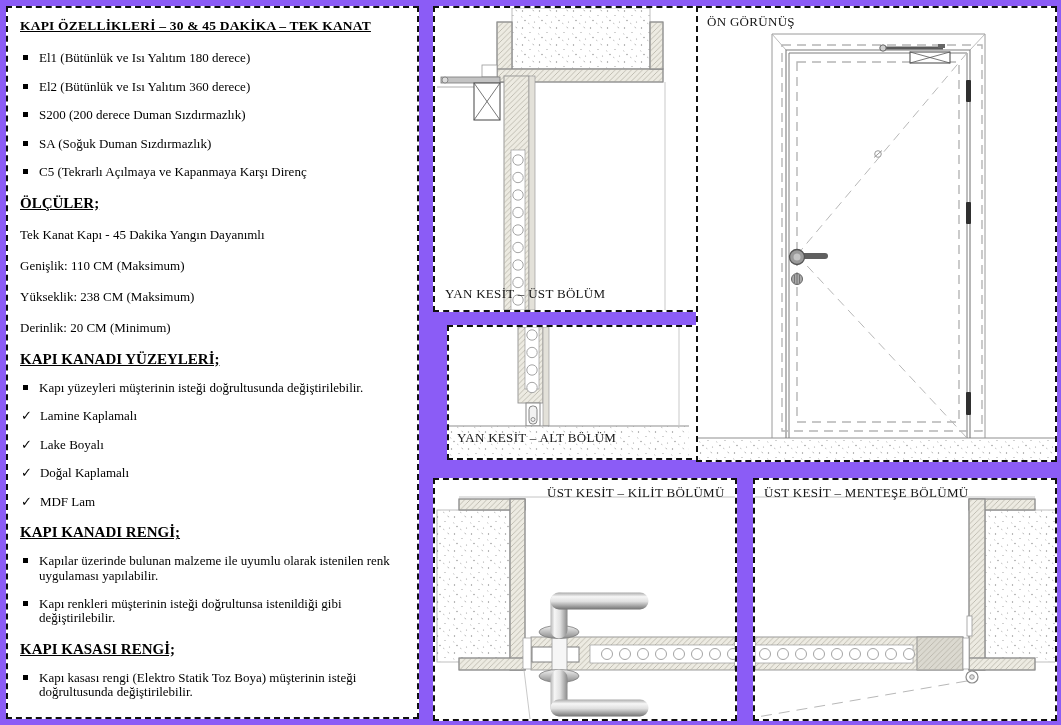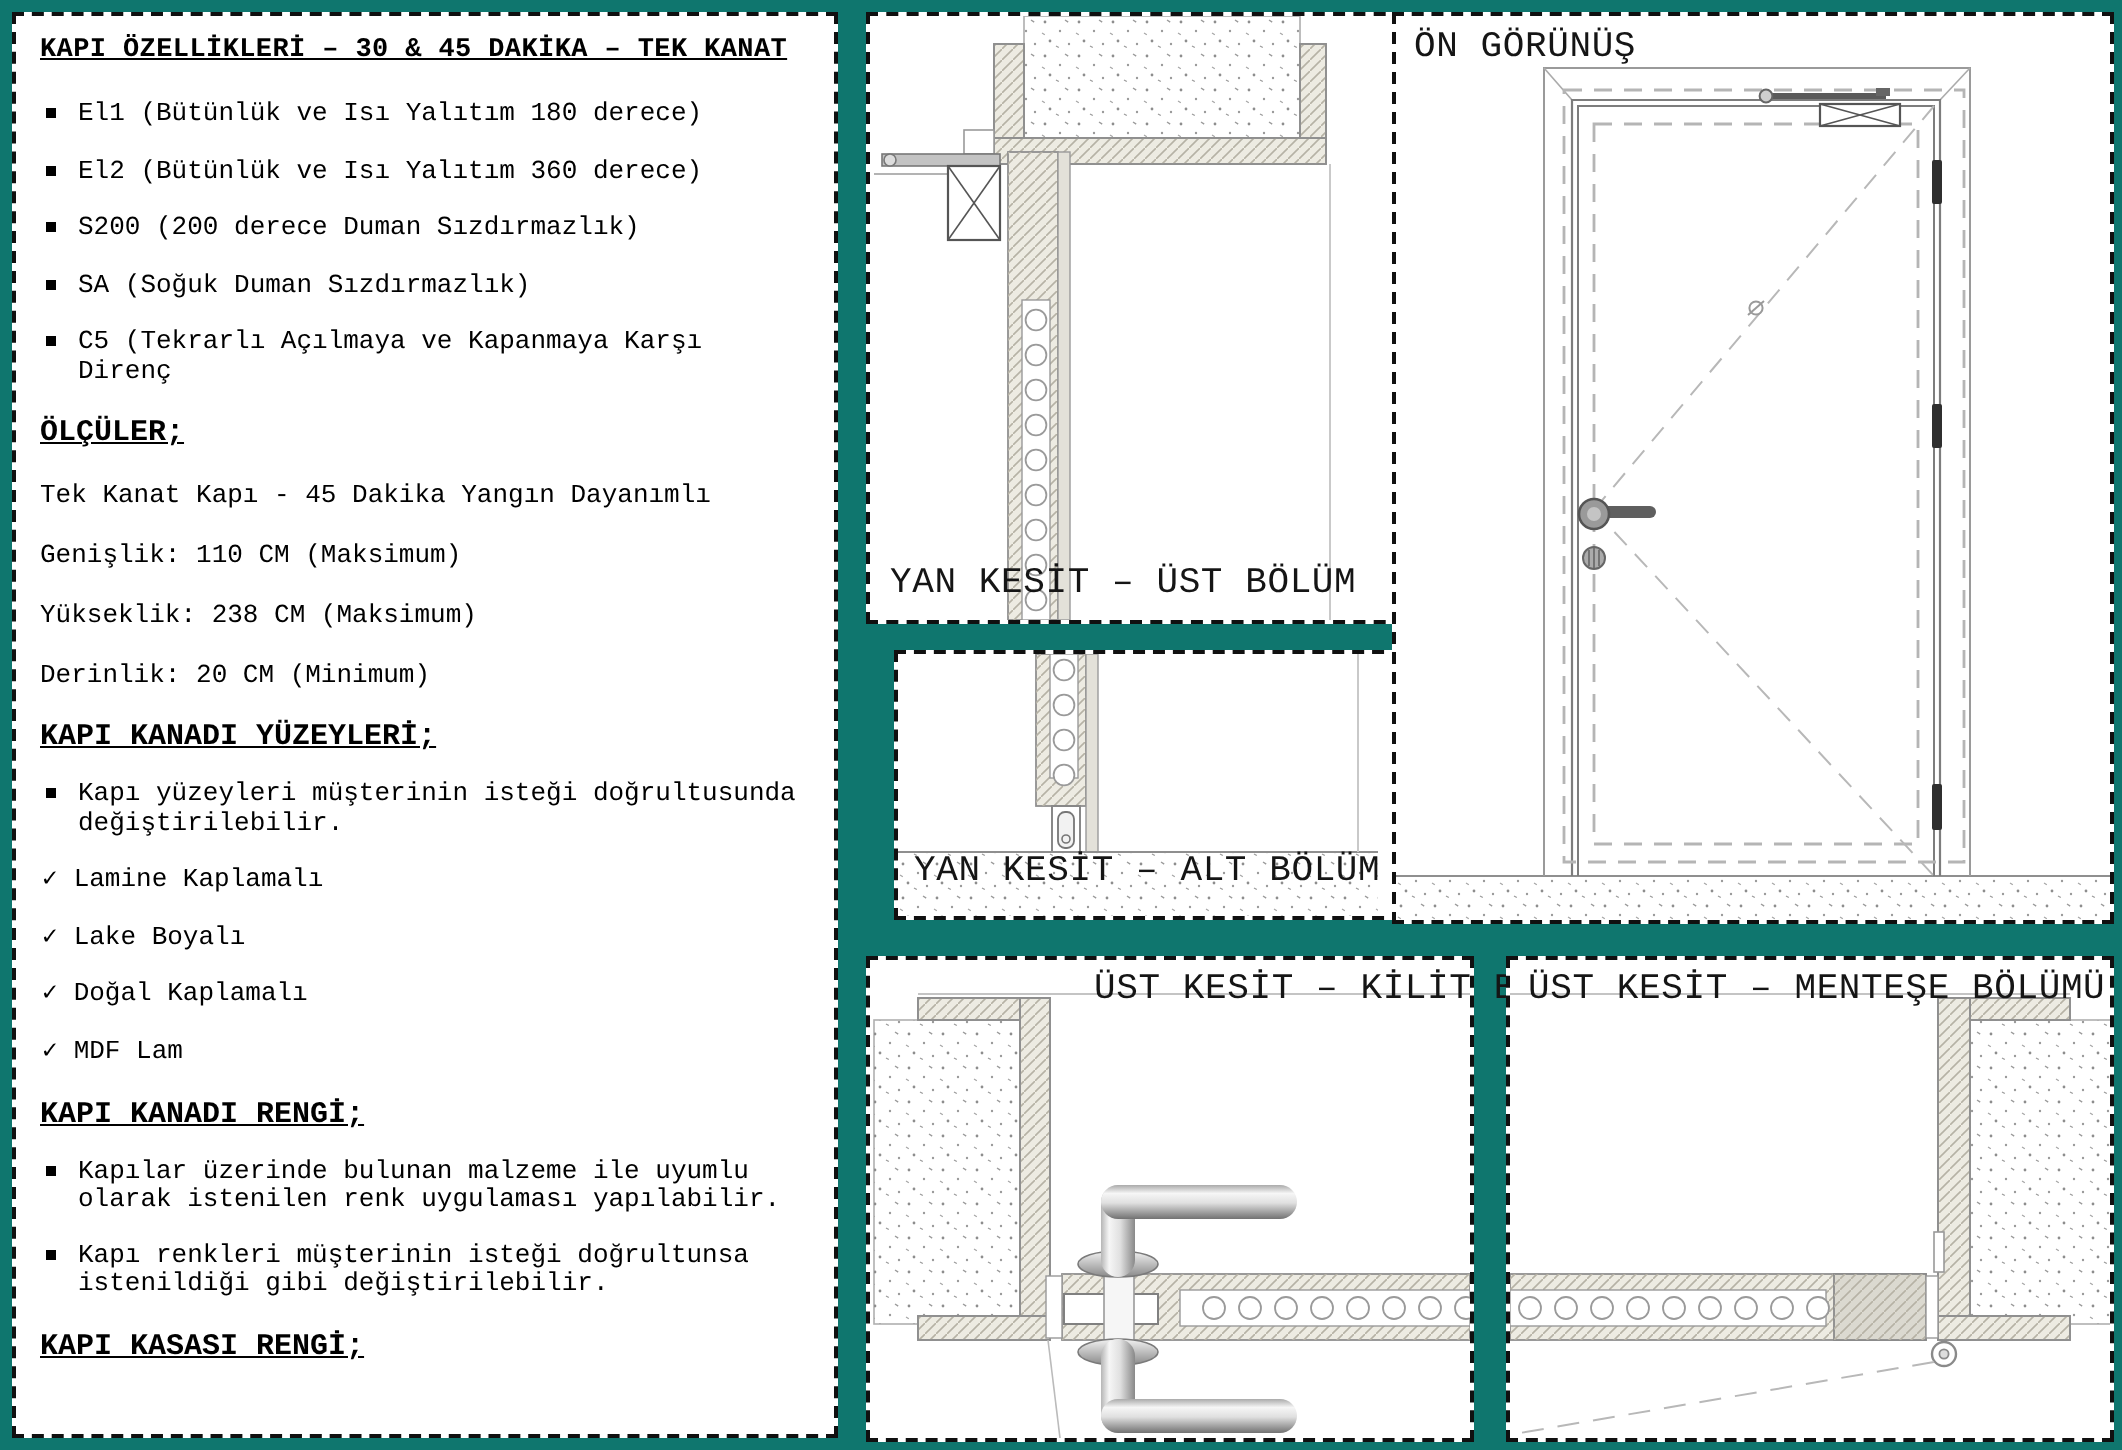--- a/index.html
+++ b/index.html
@@ -1,37 +1,37 @@
 <!DOCTYPE html>
 <html><head>
 <meta charset="utf-8">
 <style>
   html,body{margin:0;padding:0;background:#d7d7d7;}
-  .page{position:relative;width:1061px;height:725px;background:#0f766e;overflow:hidden;
-        font-family:Liberation Mono, monospace;color:#000;}
+  .page{position:relative;width:1061px;height:725px;background:#8b5cf6;overflow:hidden;
+        font-family:Liberation Serif, serif;color:#000;}
   .panel{position:absolute;background:#fff;border:2px dashed #101010;box-sizing:border-box;}
   
   .spec{left:6px;top:6px;width:413px;height:713px;padding:8px 12px 0 12px;}
   .spec-title{font-size:13.5px;font-weight:bold;text-decoration:underline;margin-top:2px;letter-spacing:.2px;}
   .sec-head{font-size:15px;font-weight:bold;text-decoration:underline;margin-top:15px;}
   .feat,.check,.bul{display:flex;align-items:flex-start;font-size:13px;line-height:1.12;}
   .feat{margin-top:14px;}
   .bul{margin-top:13px;}
   .check{margin-top:14px;}
   .para{font-size:13px;margin-top:15px;}
   .sq{width:5px;height:5px;background:#000;margin:4px 11px 0 3px;flex:none;}
   .ck{margin:0 8px 0 1px;font-size:13px;flex:none;}
   
   .p-yu{left:433px;top:6px;width:270px;height:306px;}
   .p-ya{left:435px;top:325px;width:255px;height:135px;margin-left:12px;}
   .p-on{left:696px;top:6px;width:361px;height:456px;}
   .p-ki{left:433px;top:478px;width:304px;height:243px;}
   .p-me{left:753px;top:478px;width:304px;height:243px;}
   .panel svg{display:block;}
-  .dlabel{position:absolute;font-size:18px;color:#151515;letter-spacing:.3px;white-space:nowrap;}
+  .dlabel{position:absolute;font-size:13px;color:#151515;letter-spacing:.3px;white-space:nowrap;}
   .lab-yu{left:10px;bottom:8px;}
   .lab-ya{left:8px;bottom:12px;}
   .lab-on{left:9px;top:6px;}
   .lab-ki{left:112px;top:5px;text-align:center;}
   .lab-me{left:9px;top:5px;}
   .defs-holder{position:absolute;width:0;height:0;left:0;top:0;}
 </style>
 </head>
 <body>
 
@@ -110,20 +110,24 @@
     <div class="bul">
       <span class="sq"></span>
       <span>Kapılar üzerinde bulunan malzeme ile uyumlu olarak istenilen renk uygulaması yapılabilir.</span>
       </div>
     <div class="bul">
       <span class="sq"></span>
       <span>Kapı renkleri müşterinin isteği doğrultunsa istenildiği gibi değiştirilebilir.</span>
       </div>
 
     <div class="sec-head">KAPI KASASI RENGİ;</div>
+    <div class="bul">
+      <span class="sq"></span>
+      <span>Kapı kasası rengi (Elektro Statik Toz Boya) müşterinin isteği doğrultusunda değiştirilebilir.</span>
+      </div>
   </section>
 
   <section class="panel p-yu">
     <svg viewBox="0 0 240 302" width="240" height="302">
       <g>
         <rect x="77" y="0" width="138" height="61" fill="#ffffff" stroke="#adadad" stroke-width="0.8"></rect>
         <rect x="77" y="0" width="138" height="61" fill="url(#stip)"></rect>
       </g>
       <g stroke="#8f8f8f" stroke-width="0.9">
         <rect x="62" y="14" width="15" height="60" fill="#edebe2"></rect>

